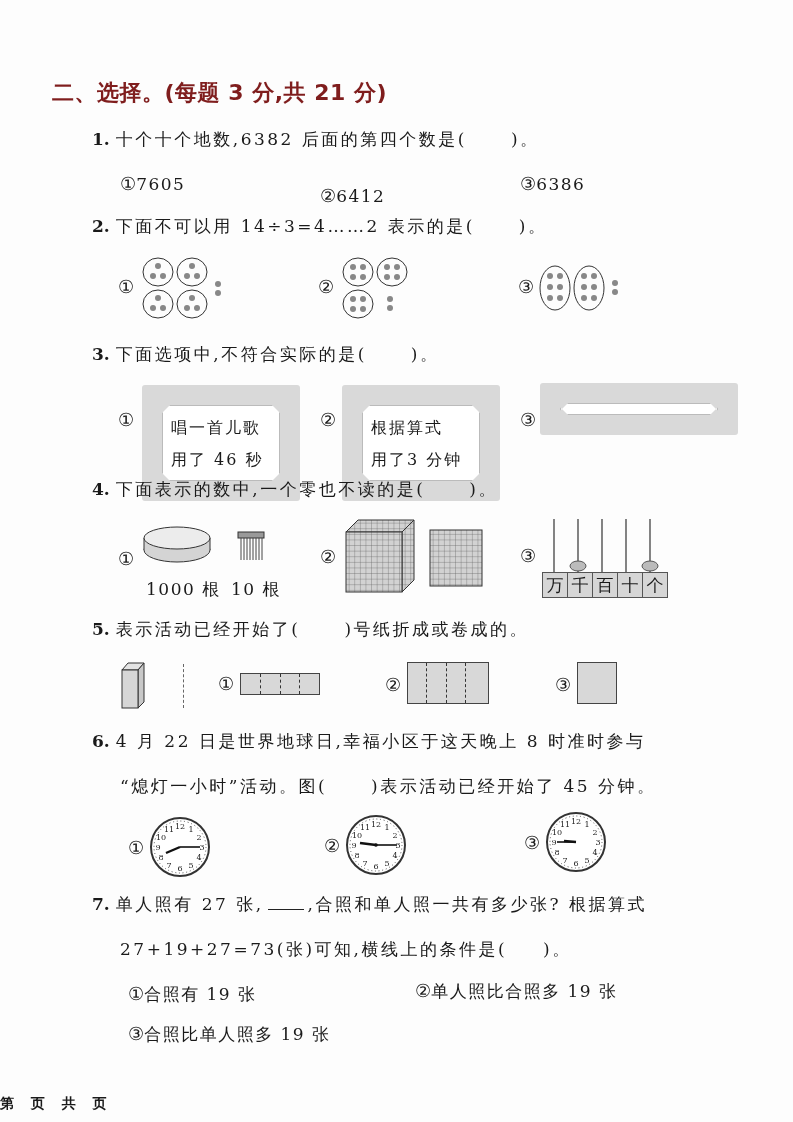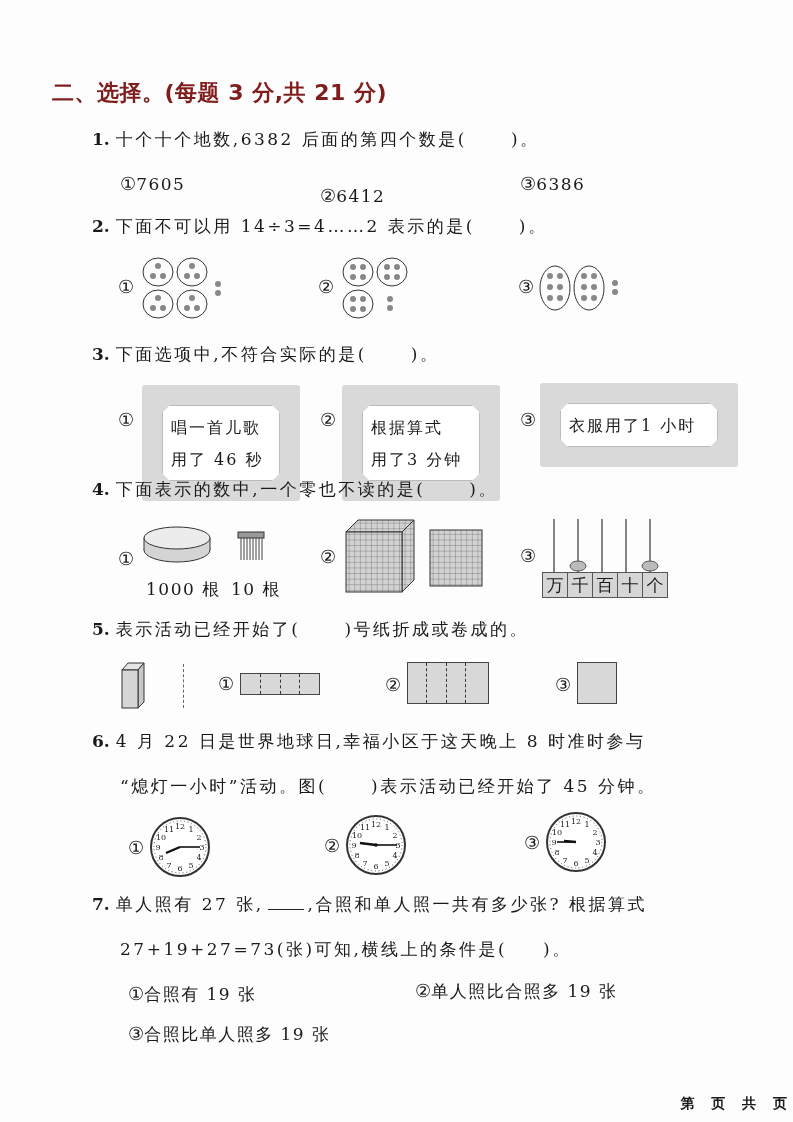--- a/index.html
+++ b/index.html
@@ -26,21 +26,21 @@
     background:#fff; border:1px solid #bbb; padding:6px 8px 4px 8px; font-size:16px; letter-spacing:2px; line-height:32px;
     clip-path: polygon(8px 0, calc(100% - 8px) 0, 100% 8px, 100% calc(100% - 8px), calc(100% - 8px) 100%, 8px 100%, 0 calc(100% - 8px), 0 8px);
   }
   
   .abacus-cells { display:flex; border:1px solid #555; }
   .abacus-cell {
     width:24px; height:24px; background:#d6d6d6; border-right:1px solid #555; text-align:center; line-height:24px;
     font-size:17px; font-family:"DejaVu Sans",sans-serif;
   }
   .abacus-cell:last-child { border-right:none; }
-  .footer { left:0; width:793px; top:1095px; text-align:right; font-family:"DejaVu Sans","Liberation Sans",sans-serif; font-size:14px; font-weight:bold; letter-spacing:6px; }
+  .footer { left:0; width:793px; top:1095px; text-align:left; font-family:"DejaVu Sans","Liberation Sans",sans-serif; font-size:14px; font-weight:bold; letter-spacing:6px; }
   .paper { background:#d8d8d8; border:1.3px solid #444; position:absolute; }
   .dash { position:absolute; top:0; bottom:0; border-left:1.2px dashed #333; }
 </style>
 </head>
 <body>
 
 <div class="abs section-title">二、选择。(每题 3 分,共 21 分)</div>
 
 <div class="abs qline" style="left:92px; top:128px;">
   <span class="qnum">1.</span><span>十个十个地数,6382 后面的第四个数是(</span><span class="blank-paren"></span><span>)。</span>
@@ -149,21 +149,20 @@
     <div class="card-inner" style="width:100px;">
         <div>根据算式</div>
         <div>用了3 分钟</div>
       </div>
   </div>
 </div>
 <div class="abs" style="left:520px; top:385px;">
   <span class="abs circ" style="left:0; top:24px;">③</span>
   <div class="abs card" style="left:20px; top:-2px;">
     <div class="card-inner" style="width:140px;">
-        <div>衣服用了1 小时</div>
       </div>
   </div>
 </div>
 
 <div class="abs qline" style="left:92px; top:478px;">
   <span class="qnum">4.</span><span>下面表示的数中,一个零也不读的是(</span><span class="blank-paren"></span><span>)。</span>
 </div>
 <div class="abs" style="left:118px; top:520px;">
   <span class="abs circ" style="left:0; top:28px;">①</span>
   <svg class="abs" style="left:24px; top:4px;" width="160" height="50">

